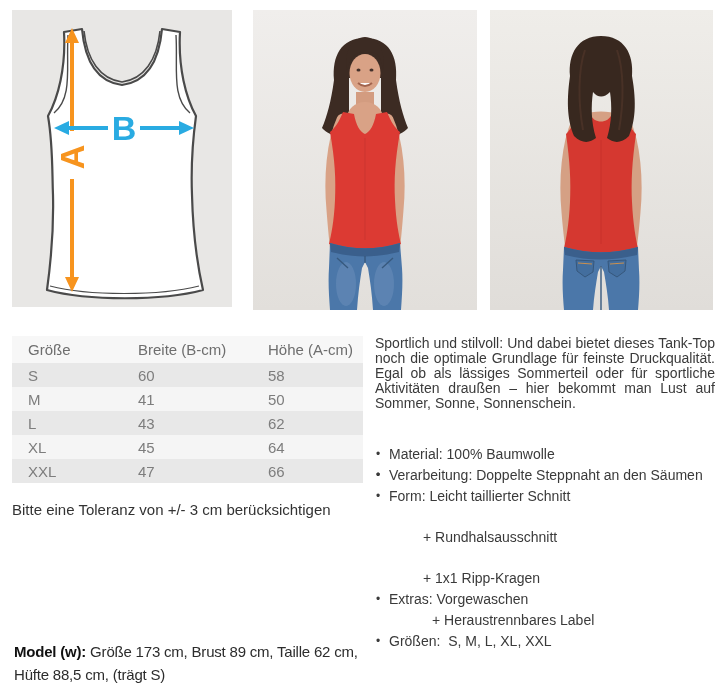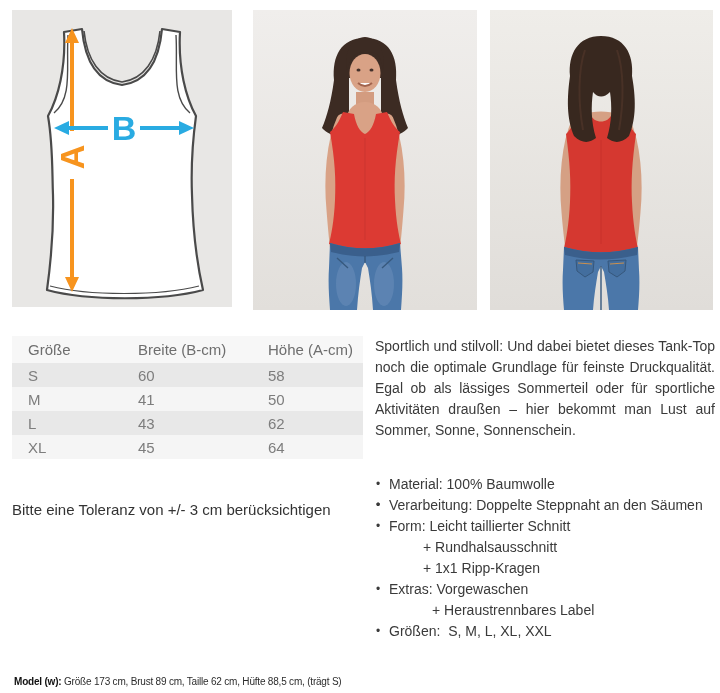--- a/index.html
+++ b/index.html
@@ -21,32 +21,32 @@
                    padding-left:16px; font-size:15px; color:#6e6e6e; }
   .size-table td { height:24px; text-align:left; padding-left:16px; font-size:15px; color:#7d7d7d; }
   .size-table tr.odd td  { background:#e8e8e8; }
   .size-table tr.even td { background:#f5f5f5; }
 
   .tolerance-note { position:absolute; left:12px; top:501px; width:360px;
                     font-size:15px; color:#333333; }
 
   
   .right-col { position:absolute; left:375px; top:336px; width:340px; }
-  .description { font-size:14px; line-height:21px; color:#3a3a3a; text-align:justify; }
+  .description { font-size:14px; line-height:15px; color:#3a3a3a; text-align:justify; }
   .features { list-style:none; margin-top:33px; }
   .features li { position:relative; padding-left:14px; font-size:14px; line-height:21px; color:#3a3a3a; }
   .features .dot { position:absolute; left:1px; top:0; font-size:12px; color:#3a3a3a; }
   .features .ft  { white-space:pre-wrap;text-align:right; }
   .features .sub { white-space:pre-wrap; }
-  .features .sub-form   { margin-left:34px; }
+  .features .sub-form   { margin-left:34px;margin-top:20px; }
   .features .sub-extras { margin-left:43px; }
 
   
-  .model-info { position:absolute; left:14px; top:670px; width:360px;
-                font-size:10px; line-height:23px; color:#2c2c2c; letter-spacing:-0.2px; }
+  .model-info { position:absolute; left:14px; top:640px; width:360px;
+                font-size:15px; line-height:23px; color:#2c2c2c; letter-spacing:-0.2px; }
   .model-info b { color:#111111; }
 
   svg text { font-family:"Liberation Sans", sans-serif; }
 </style>
 </head>
 <body>
 
 <div class="page">
 
   <div class="panel diagram-panel">
@@ -196,20 +196,25 @@
       <tr class="odd">
         <td>L</td>
         <td>43</td>
         <td>62</td>
       </tr>
       <tr class="even">
         <td>XL</td>
         <td>45</td>
         <td>64</td>
       </tr>
+      <tr class="odd">
+        <td>XXL</td>
+        <td>47</td>
+        <td>66</td>
+      </tr>
     </tbody>
   </table>
 
   <div class="tolerance-note">Bitte eine Toleranz von +/- 3 cm berücksichtigen</div>
 
   <div class="right-col">
     <p class="description">Sportlich und stilvoll: Und dabei bietet dieses Tank-Top noch die optimale Grundlage für feinste Druckqualität. Egal ob als lässiges Sommerteil oder für sportliche Aktivitäten draußen – hier bekommt man Lust auf Sommer, Sonne, Sonnenschein.</p>
 
     <ul class="features">
       <li>

